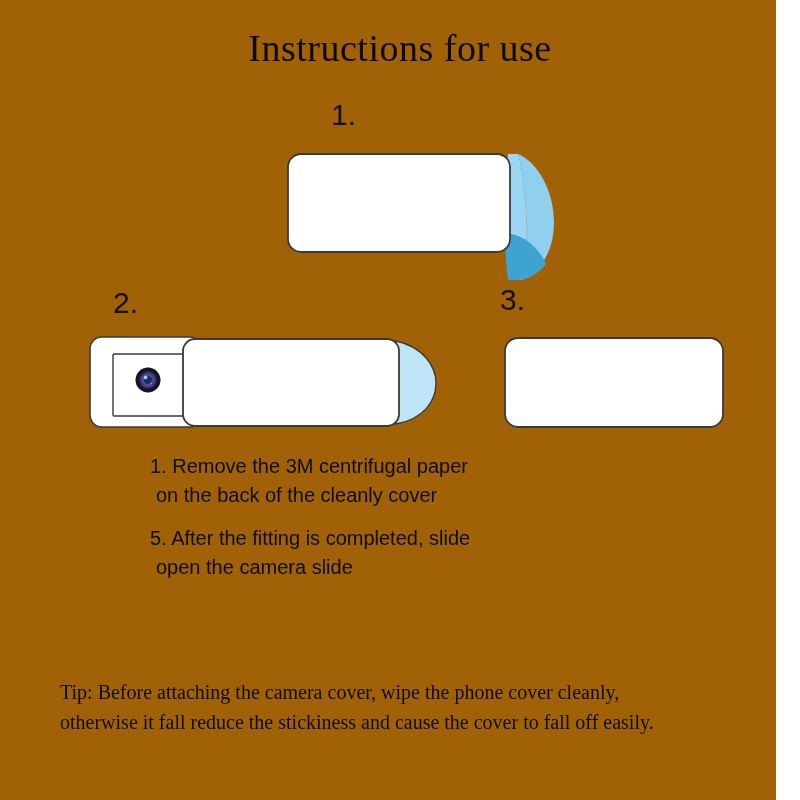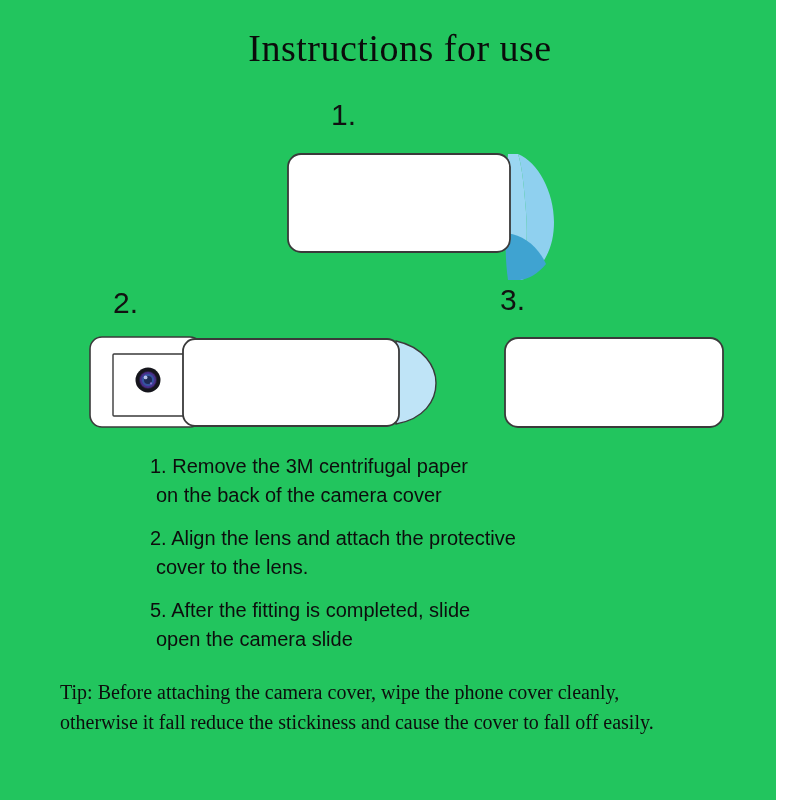--- a/index.html
+++ b/index.html
@@ -4,21 +4,21 @@
 <style>
   html, body {
     margin: 0;
     padding: 0;
     background: #ffffff;
   }
   #page {
     position: relative;
     width: 776px;
     height: 800px;
-    background: #22c55e;
+    background: #a16207;
     overflow: hidden;
     font-family: "Liberation Serif", "DejaVu Serif", serif;
     color: #111111;
   }
 
   
   .page-title {
     position: absolute;
     left: 0;
     top: 26px;
@@ -137,27 +137,23 @@
   <div class="figure" id="fig-step3">
     <svg width="240" height="110" viewBox="0 0 240 110" xmlns="http://www.w3.org/2000/svg">
       <rect x="10" y="10" width="218" height="89" rx="13" ry="13" fill="#ffffff" stroke="#3a3a3a" stroke-width="1.8"></rect>
     </svg>
   </div>
 
   <div class="instructions">
 
     <div class="instruction-item">
       <span class="ln">1. Remove the 3M centrifugal paper</span>
-      <span class="ln indent">on the back of the camera cover</span>
+      <span class="ln indent">on the back of the cleanly cover</span>
     </div>
 
-    <div class="instruction-item">
-      <span class="ln">2. Align the lens and attach the protective</span>
-      <span class="ln indent">cover to the lens.</span>
-    </div>
 
     <div class="instruction-item">
       <span class="ln">5. After the fitting is completed, slide</span>
       <span class="ln indent">open the camera slide</span>
     </div>
 
   </div>
 
   <div class="tip-note">
     <span class="ln">Tip: Before attaching the camera cover, wipe the phone cover cleanly,</span>

